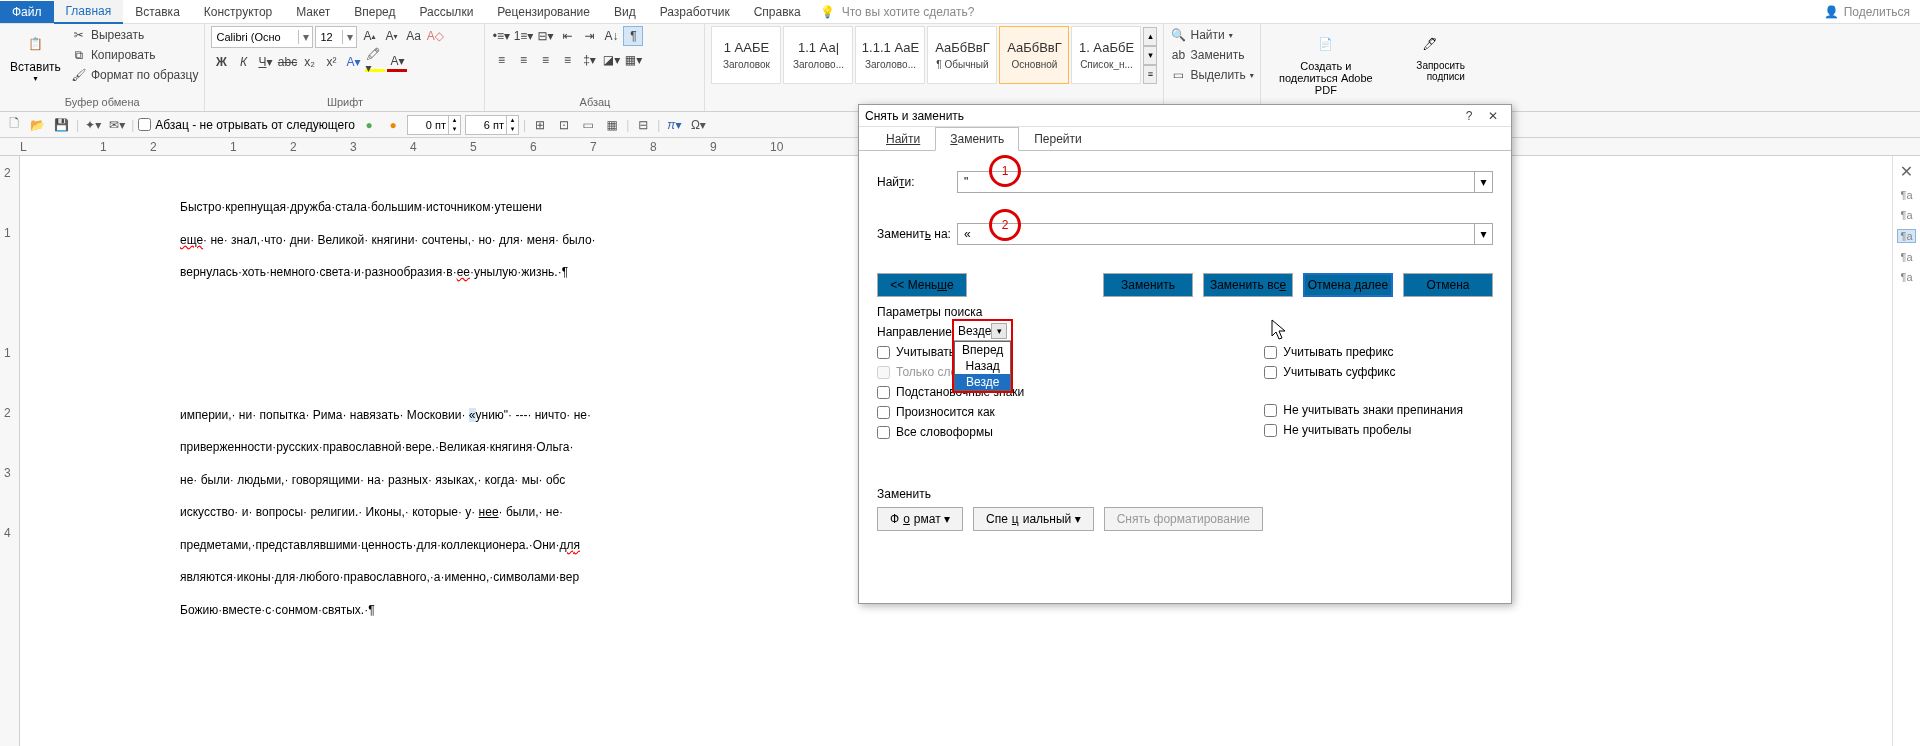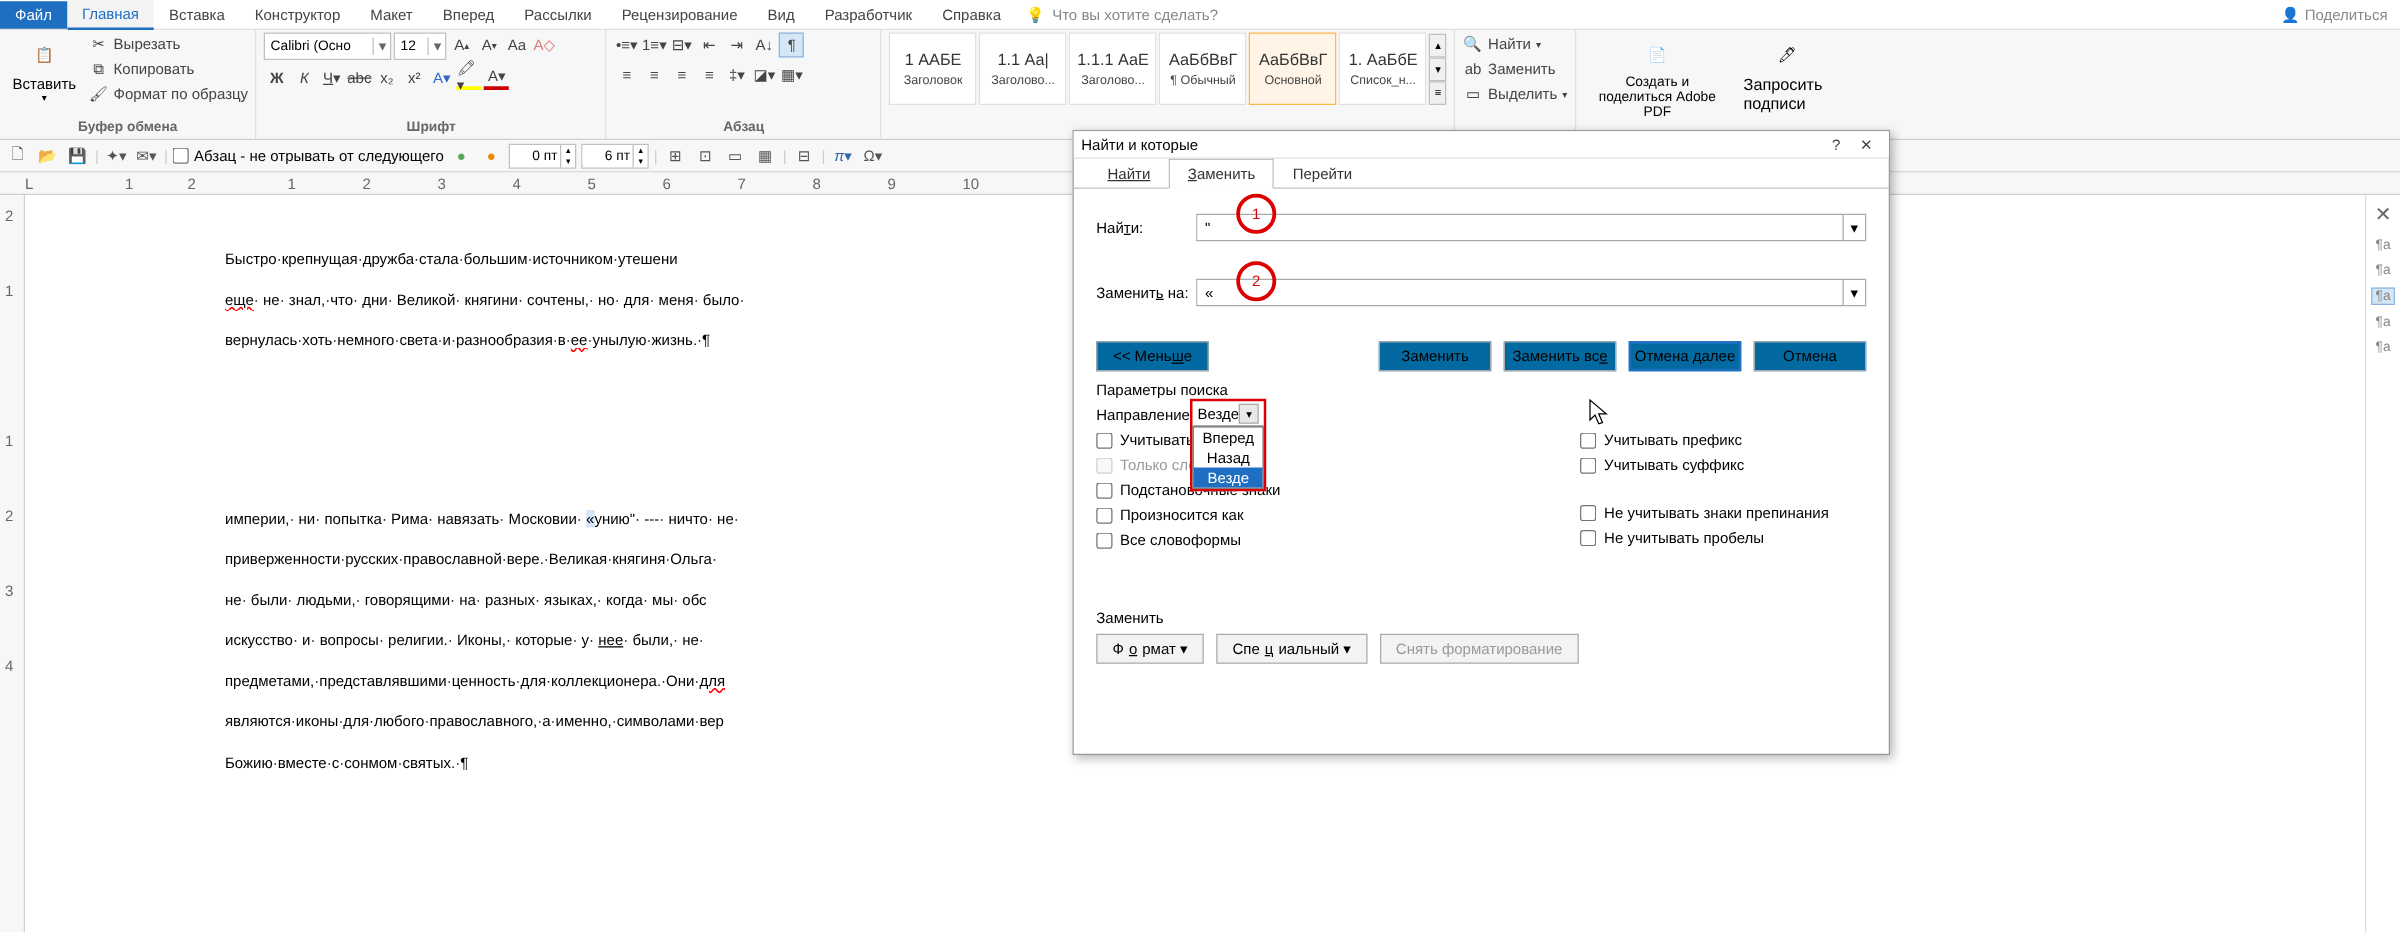--- a/index.html
+++ b/index.html
@@ -6,21 +6,21 @@
 body{background:#fff;width:1920px;height:746px;overflow:hidden;position:relative;}
 .menubar{display:flex;align-items:center;height:24px;background:#fff;border-bottom:1px solid #e0e0e0;}
 .menubar .tab{padding:4px 12px;cursor:pointer;color:#444;}
 .menubar .tab.file{background:#1e6fc1;color:#fff;}
 .menubar .tab.active{background:#f3f3f3;border-bottom:2px solid #1e6fc1;color:#1e6fc1;}
 .menubar .bulb{margin-left:8px;color:#888;display:flex;align-items:center;gap:6px;}
 .menubar .share{margin-left:auto;margin-right:10px;color:#888;display:flex;align-items:center;gap:4px;}
 .ribbon{display:flex;height:88px;background:#f7f7f7;border-bottom:1px solid #d0d0d0;}
 .grp{display:flex;flex-direction:column;justify-content:space-between;border-right:1px solid #e0e0e0;padding:2px 6px;}
 .grp-body{display:flex;align-items:flex-start;gap:6px;flex:1;}
-.grp-label{text-align:center;color:#666;font-size:11px;padding:1px 0;font-weight:bold;}
+.grp-label{text-align:center;color:#666;font-size:11px;padding:1px 0;}
 .big-btn{display:flex;flex-direction:column;align-items:center;justify-content:center;padding:2px 4px;cursor:pointer;}
 .big-btn .ico{width:32px;height:32px;display:flex;align-items:center;justify-content:center;}
 .small-row{display:flex;align-items:center;gap:4px;padding:1px 0;cursor:pointer;color:#444;}
 .small-row .ico{width:16px;height:16px;display:flex;align-items:center;justify-content:center;}
 .col{display:flex;flex-direction:column;gap:2px;}
 .font-combo{display:flex;align-items:center;border:1px solid #c0c0c0;background:#fff;height:22px;}
 .font-combo input{border:none;outline:none;padding:0 4px;font-size:11px;}
 .font-combo .dd{width:14px;text-align:center;color:#666;border-left:1px solid #c0c0c0;}
 .btnrow{display:flex;gap:2px;}
 .tbtn{width:20px;height:20px;display:flex;align-items:center;justify-content:center;cursor:pointer;color:#444;}
@@ -262,21 +262,21 @@
   </div>
 
   <div class="grp" style="border-right:none">
     <div class="grp-body">
       <div class="big-btn">
           <div class="ico">📄</div>
           <span style="font-size:11px;text-align:center;max-width:110px">Создать и поделиться Adobe PDF</span>
         </div>
       <div class="big-btn">
           <div class="ico">🖊</div>
-          <span style="font-size:13px;text-align:left;max-width:70px">Запросить подписи</span>
+          <span style="font-size:10px;text-align:right;max-width:70px">Запросить подписи</span>
         </div>
     </div>
     <div class="grp-label">&nbsp;</div>
   </div>
 </div>
 
 <div class="toolbar2">
   <div class="tb2btn">🗋</div>
   <div class="tb2btn">📂</div>
   <div class="tb2btn">💾</div>
@@ -362,21 +362,21 @@
     <div class="mk">¶a</div>
     <div class="mk">¶a</div>
     <div class="mk" style="background:#d5e6f7;border:1px solid #8cb5de;padding:0 2px">¶a</div>
     <div class="mk">¶a</div>
     <div class="mk">¶a</div>
   </div>
 </div>
 
 <div class="dialog">
   <div class="dlg-title">
-    <span class="t">Найти и которые</span>
+    <span class="t">Снять и заменить</span>
     <span class="tb">?</span>
     <span class="tb">✕</span>
   </div>
   <div class="dlg-tabs">
     <div class="dlg-tab"><span style="text-decoration:underline">Найти</span></div>
     <div class="dlg-tab act"><span style="text-decoration:underline">З</span>аменить</div>
     <div class="dlg-tab"><span>Перейти</span></div>
   </div>
   <div class="dlg-body" style="position:relative">
     <div class="frow">

